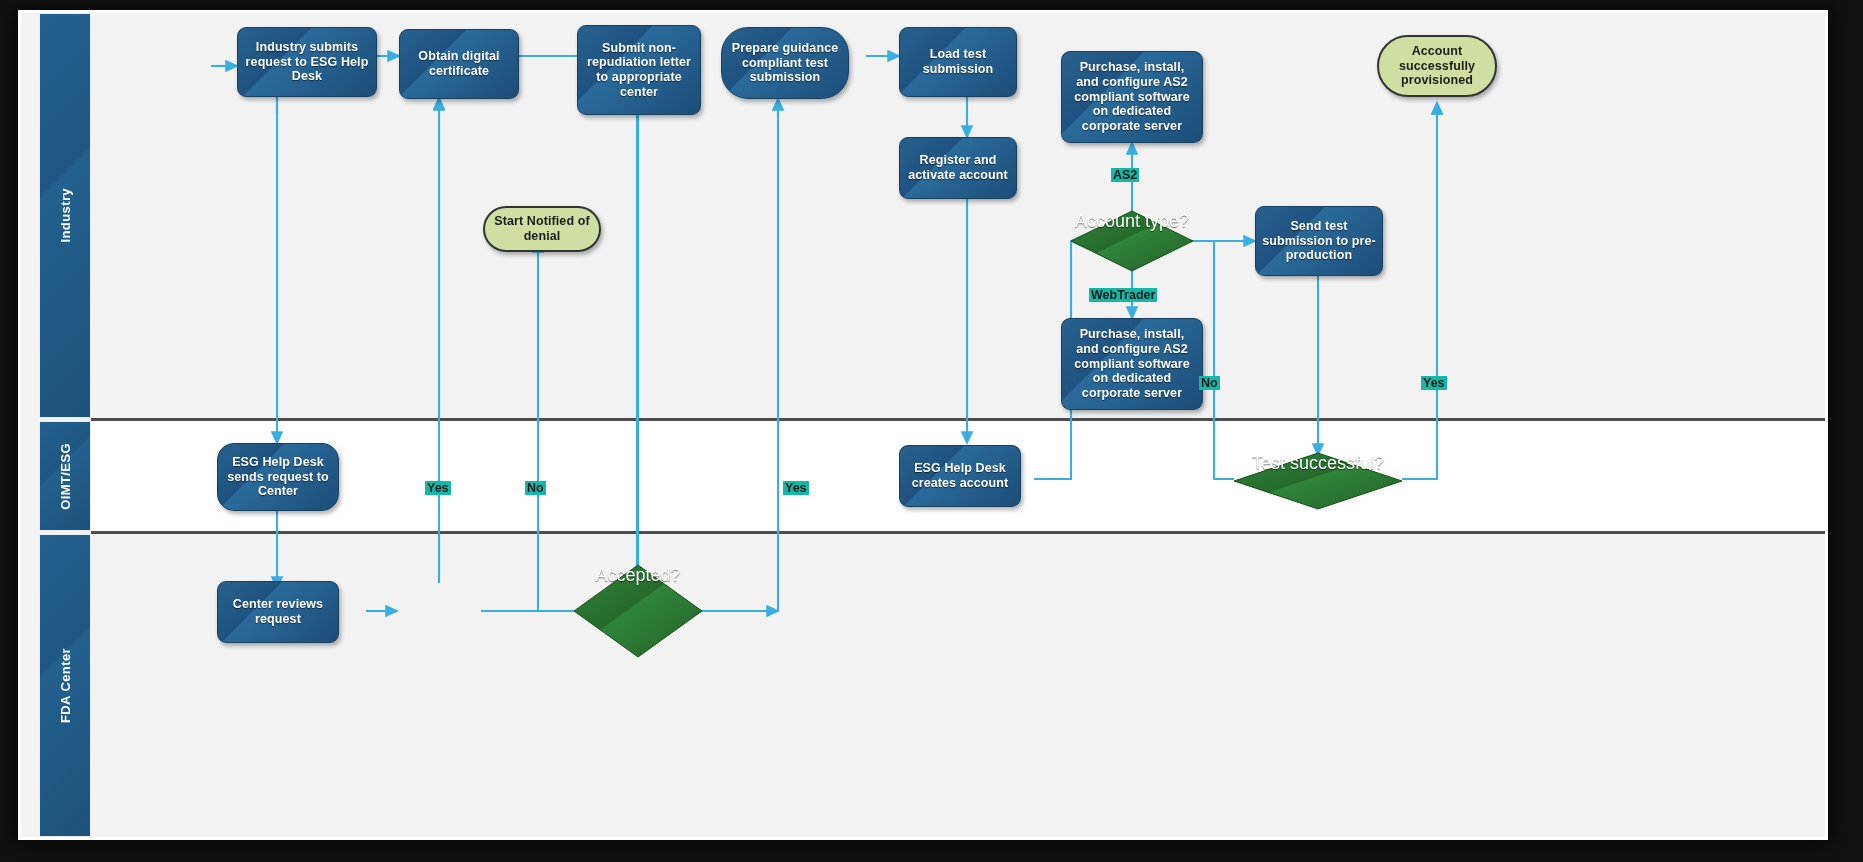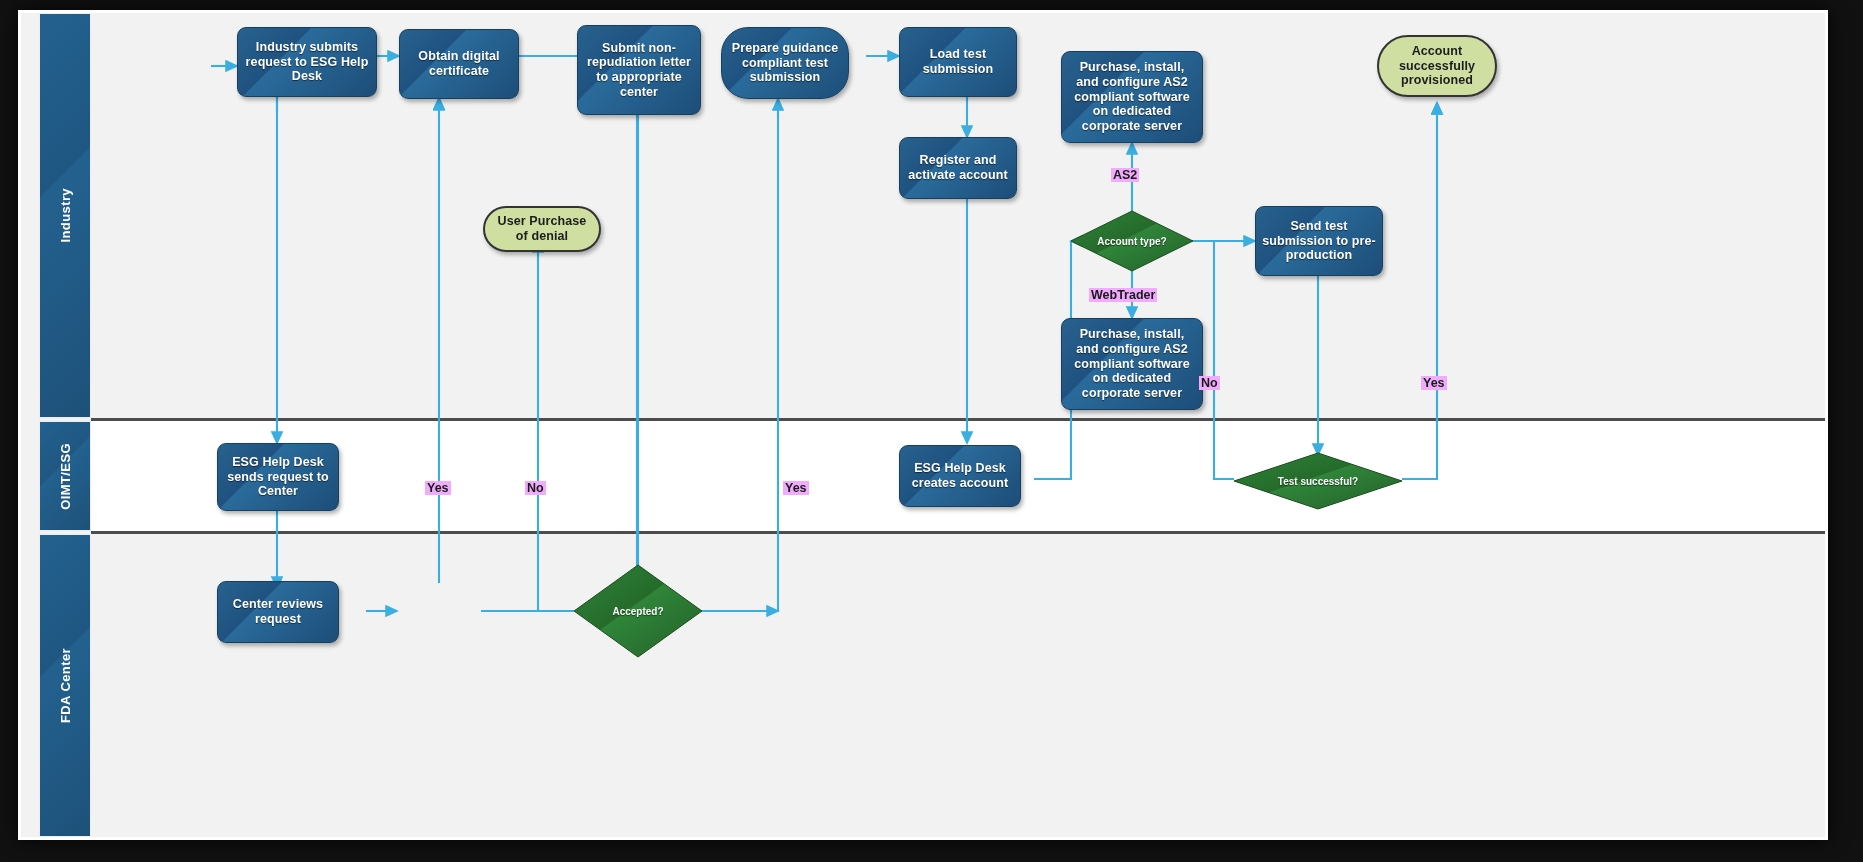--- a/index.html
+++ b/index.html
@@ -26,28 +26,28 @@
   .proc{border-radius:9px;
         background:linear-gradient(135deg,#28628e 0%,#1f5280 35%,#2a6b9b 36%,#1d4d78 100%);
         border:1px solid #17405f;box-shadow:2px 3px 4px rgba(0,0,0,.30);
         text-shadow:0 1px 1px rgba(0,0,0,.55);}
   .term{border-radius:999px;background:#cfdfa2;border:2px solid #333;
         color:#1d1d1d;font-weight:bold;text-shadow:none;
         box-shadow:2px 3px 4px rgba(0,0,0,.30);}
   .dec-wrap{position:absolute;}
   .dec-wrap svg{position:absolute;left:0;top:0;overflow:visible;}
   .dec-label{position:absolute;left:0;top:0;width:100%;height:100%;
-        display:flex;align-items:center;justify-content:center;text-align:center;
-        color:#fff;font-size:10px;font-weight:bold;pointer-events:none;
+        display:flex;align-items:flex-start;justify-content:center;text-align:center;
+        color:#fff;font-size:18px;font-weight:normal;pointer-events:none;
         text-shadow:0 1px 1px rgba(0,0,0,.55);}
 
   
   #wires{position:absolute;left:0;top:0;width:1804px;height:824px;pointer-events:none;}
   .edge-label{position:absolute;font-size:12.5px;font-weight:bold;color:#1a1a1a;
-        background:#f0abfc;padding:0 2px;white-space:nowrap;}
+        background:#14b8a6;padding:0 2px;white-space:nowrap;}
 </style>
 </head>
 <body>
 
 <div id="page">
  <div id="frame">
   <div id="canvas">
 
     <div class="lane-head" style="top:0px;height:405px;">
       <span>Industry</span>
@@ -164,21 +164,21 @@
 
     <div class="node proc" style="left:1040px;top:38px;width:142px;height:92px;">
       <span>Purchase, install, and configure AS2 compliant software on dedicated corporate server</span>
     </div>
 
     <div class="node proc" style="left:1040px;top:305px;width:142px;height:92px;">
       <span>Purchase, install, and configure AS2 compliant software on dedicated corporate server</span>
     </div>
 
     <div class="node term" style="left:462px;top:193px;width:118px;height:46px;">
-      <span>User Purchase of denial</span>
+      <span>Start Notified of denial</span>
     </div>
 
     <div class="dec-wrap" style="left:1050px;top:198px;width:122px;height:60px;">
       <svg width="122" height="60" viewBox="0 0 122 60">
         <defs>
               <linearGradient id="gdec1" x1="0" y1="0" x2="1" y2="1">
           <stop offset="0%" stop-color="#2f8539"></stop>
                 <stop offset="45%" stop-color="#256b2b"></stop>
           <stop offset="46%" stop-color="#2f8539"></stop>
                 <stop offset="100%" stop-color="#235f28"></stop>
@@ -192,21 +192,21 @@
     </div>
 
     <div class="node proc" style="left:1234px;top:193px;width:128px;height:70px;">
       <span>Send test submission to pre-production</span>
     </div>
 
     <div class="node term" style="left:1356px;top:22px;width:120px;height:62px;">
       <span>Account successfully provisioned</span>
     </div>
 
-    <div class="node proc" style="left:196px;top:430px;width:122px;height:68px;">
+    <div class="node proc" style="left:196px;top:430px;width:122px;height:68px;border-radius:17px;">
       <span>ESG Help Desk sends request to Center</span>
     </div>
 
     <div class="node proc" style="left:878px;top:432px;width:122px;height:62px;">
       <span>ESG Help Desk creates account</span>
     </div>
 
     <div class="dec-wrap" style="left:1213px;top:440px;width:168px;height:56px;">
       <svg width="168" height="56" viewBox="0 0 168 56">
         <defs>

